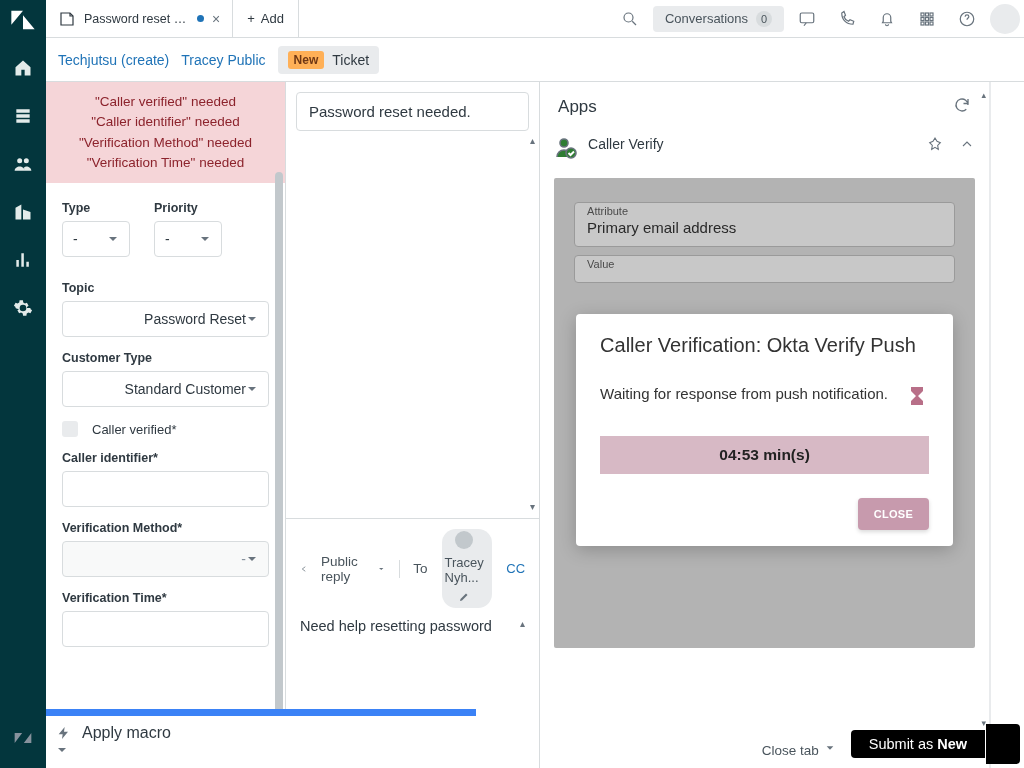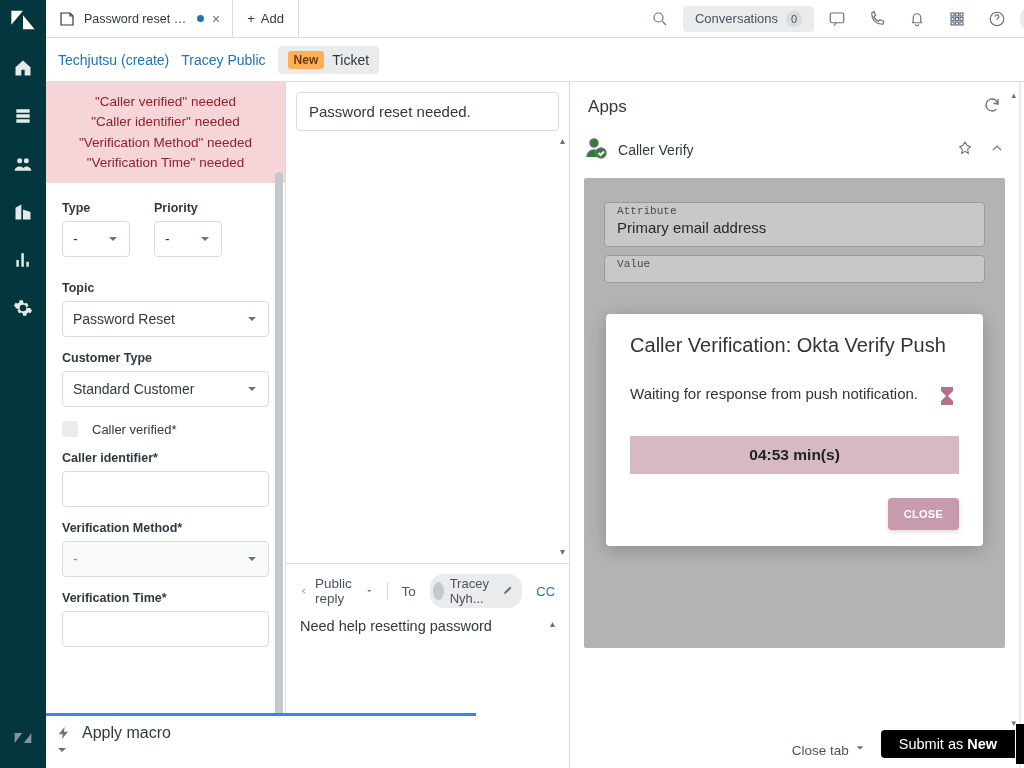--- a/index.html
+++ b/index.html
@@ -41,76 +41,76 @@
   
   .left-panel { width: 240px; border-right:1px solid #d8dcde; display:flex; flex-direction:column; position:relative; }
   .left-panel-scroll { flex:1; overflow:hidden; padding: 0 16px 8px 16px; position:relative;}
   .validation-box { background:#f5d5d8; color:#8c232c; text-align:center; padding:10px 6px; margin:0 -16px 18px -16px; font-size:13.5px; line-height:1.5;}
   .field-row { display:flex; gap:24px; margin-bottom:10px; }
   .field { display:flex; flex-direction:column; gap:6px; margin-bottom:14px; }
   .field-label { font-size:12.5px; color:#2f3941; font-weight:600; }
   .sel, .inp { border:1px solid #d8dcde; border-radius:4px; height:36px; display:flex; align-items:center; padding:0 10px; font-size:14px; color:#2f3941; background:#fff; justify-content:space-between; cursor:pointer;}
   .inp { cursor:text; }
   .sel.small { width:68px; }
-  .sel.full { width:100%; }
+  .sel.full { width:100%;justify-content:flex-end; }
   .sel svg, .chev svg { width:12px;height:12px; fill:#68737d;}
   .chk { width:16px; height:16px; border-radius:3px; background:#e9ebed; display:inline-block; vertical-align:middle; margin-right:8px;}
   .macro-pill svg{width:16px;height:16px;fill:#68737d;}
   .scroll-hint { position:absolute; right:2px; top:90px; bottom:14px; width:8px; background:#c2c8cc; border-radius:4px;}
   
   .center-panel { flex:1; border-right:1px solid #d8dcde; display:flex; flex-direction:column; min-width:0; position:relative;}
   .subject-box { margin:10px; border:1px solid #d8dcde; border-radius:4px; padding:10px 12px; font-size:15px; color:#2f3941; }
   .convo-area { flex:1; position:relative; }
   .convo-scroll-up { position:absolute; right:4px; top:-6px; font-size:10px; color:#68737d;}
   .convo-scroll-down { position:absolute; right:4px; bottom:6px; font-size:10px; color:#68737d;}
   .reply-box { border-top:1px solid #d8dcde; padding:10px 14px 8px 14px; }
   .reply-head { display:flex; align-items:center; gap:14px; font-size:13.5px; color:#49545c; margin-bottom:10px;}
-  .reply-head .public { display:flex; align-items:center; gap:6px; cursor:pointer;}
+  .reply-head .public { display:flex; align-items:center; gap:12px; cursor:pointer;}
   .divider { width:1px; height:18px; background:#d8dcde;}
-  .to-chip { background:#e9ebed; border-radius:14px; display:flex; align-items:center; gap:6px; padding:2px 8px 2px 3px; font-size:13px; cursor:pointer;}
+  .to-chip { background:#e9ebed; border-radius:14px; display:flex; align-items:center; gap:6px; padding:2px 8px 2px 3px; font-size:13px; cursor:pointer;flex-direction:column;}
   .to-chip .avatar-s { width:18px;height:18px;border-radius:50%;background:#c2c8cc;}
   .to-chip .pen svg{width:12px;height:12px;fill:#68737d;}
   .cc { margin-left:auto; color:#1f73b7; font-size:13px; cursor:pointer;}
   .reply-body { font-size:14.5px; color:#2f3941; min-height:110px; position:relative;}
   .reply-body .tri { position:absolute; right:0; top:0; font-size:10px; color:#68737d;}
   .editor-icons { display:flex; gap:18px; padding:6px 2px 4px 2px; }
   .editor-icons svg{ width:18px;height:18px; fill:none; stroke:#87929d; stroke-width:1.6;}
   
   .right-panel { width:450px; display:flex; flex-direction:column; position:relative; background:#fff; border-right:1px solid #e9ebed;}
   .apps-header { display:flex; align-items:center; padding:14px 18px 10px 18px; }
   .apps-header .apps-title { font-size:17px; color:#2f3941; font-weight:400;}
   .apps-header .reload { margin-left:auto; cursor:pointer;}
   .apps-header .reload svg{width:18px;height:18px;stroke:#68737d;fill:none;stroke-width:1.8;}
-  .app-card-head { display:flex; align-items:center; padding:8px 14px; gap:10px;}
+  .app-card-head { display:flex; padding:8px 14px; gap:10px;}
   .app-card-head .app-logo svg{width:24px;height:24px;}
   .app-name { font-size:14px; color:#2f3941;}
   .app-card-head .pin, .app-card-head .collapse { margin-left:6px; cursor:pointer;}
   .app-card-head .pin{margin-left:auto;}
   .app-card-head svg{width:16px;height:16px; fill:none; stroke:#68737d; stroke-width:1.6;}
   .app-body { margin:6px 14px 14px 14px; background:#b3b3b3; border-radius:2px; padding:16px 10px 40px 10px; position:relative; min-height:470px;}
   .outlined-field { position:relative; background:#c8c8c8; border:1px solid #9a9a9a; border-radius:4px; margin:8px 10px; padding:16px 12px 10px 12px; font-size:15px; color:#292929;}
-  .outlined-field .legend { position:absolute; top:2px; left:12px; font-size:11px; color:#4a4a4a;font-family:Liberation Mono, monospace; }
+  .outlined-field .legend { position:absolute; top:2px; left:12px; font-size:11px; color:#4a4a4a; }
   .modal { position:absolute; left:22px; right:22px; top:136px; background:#fff; border-radius:4px; box-shadow:0 4px 18px rgba(0,0,0,.22); padding:20px 24px 16px 24px; }
   .modal h2 { font-size:20px; font-weight:400; color:#333; margin-bottom:28px;}
   .modal .wait { display:flex; justify-content:space-between; font-size:15px; color:#333; margin-bottom:24px;}
   .hourglass svg{width:24px;height:24px; fill:#b86f88;}
   .timer-bar { background:#d7b9c5; text-align:center; padding:10px 0; font-size:15.5px; font-weight:600; color:#222; margin-bottom:24px;}
   .close-btn { display:block; margin-left:auto; background:#c79aad; color:#fff; border:none; padding:10px 16px; border-radius:4px; font-size:11px; font-weight:600; letter-spacing:.3px; box-shadow:0 2px 4px rgba(0,0,0,.15); cursor:pointer;}
   .right-scroll { position:absolute; right:3px; top:8px; bottom:40px; width:0; }
   .right-scroll::before{content:"▴"; position:absolute; top:0; right:0; font-size:9px; color:#68737d;}
   .right-scroll::after{content:"▾"; position:absolute; bottom:0; right:0; font-size:9px; color:#68737d;}
   
   .tool-strip { width:40px; border-left:1px solid #e9ebed; display:flex; flex-direction:column; align-items:center; padding-top:18px; gap:18px;}
   
   .footer { position:absolute; right:0; bottom:0; height:48px; display:flex; align-items:center; gap:0; }
   .closetab { font-size:13.5px; color:#49545c; padding:0 16px; display:flex; align-items:flex-start; gap:6px; cursor:pointer;margin-top:12px;}
   .submit { background:#000; color:#fff; height:28px; display:flex; align-items:center; padding:0 18px; font-size:14.5px; border-radius:4px 0 0 4px; cursor:pointer; margin-right:1px;}
   .submit b{font-weight:700; margin-left:4px;}
   .submit-chev { background:#000; color:#fff; height:40px; width:34px; display:flex; align-items:center; justify-content:center; border-radius:0 4px 4px 0; cursor:pointer; margin-right:10px;}
-  .macro-footer-wrap{ position:absolute; left:0; bottom:0; width:430px; padding:8px 10px; border-top:3px solid #3b82f6; background:#fff;}
+  .macro-footer-wrap{ position:absolute; left:0; bottom:0; width:430px; padding:8px 10px; border-top:7px solid #3b82f6; background:#fff;}
 </style>
 </head>
 <body>
 
 <div class="root">
 
   <div class="leftnav">
     <div class="logo">
       <svg viewBox="0 0 24 24">
           <path d="M2 4 L12 4 L2 16 Z M12 20 L22 20 L12 8 Z"></path>

